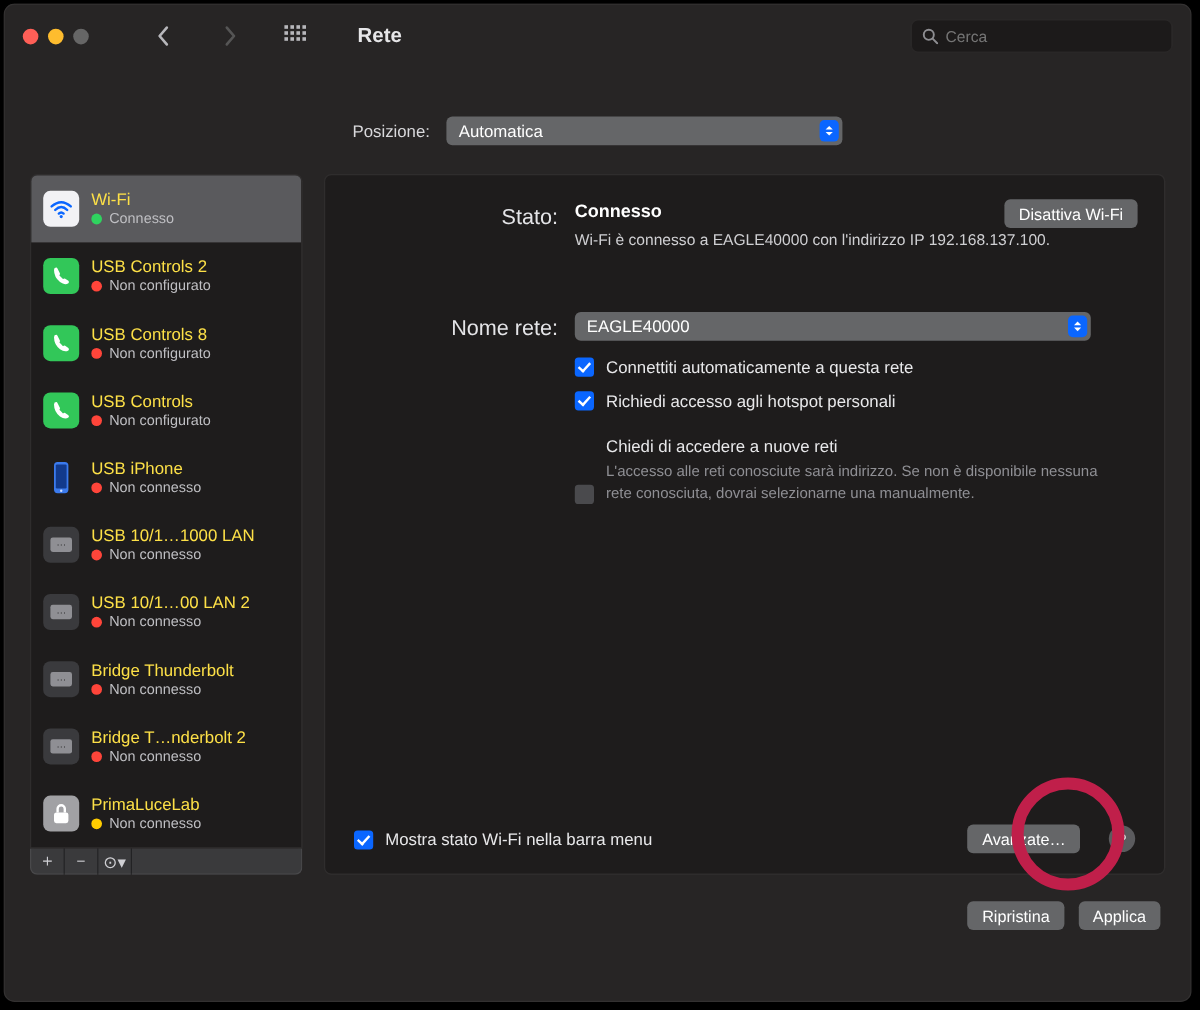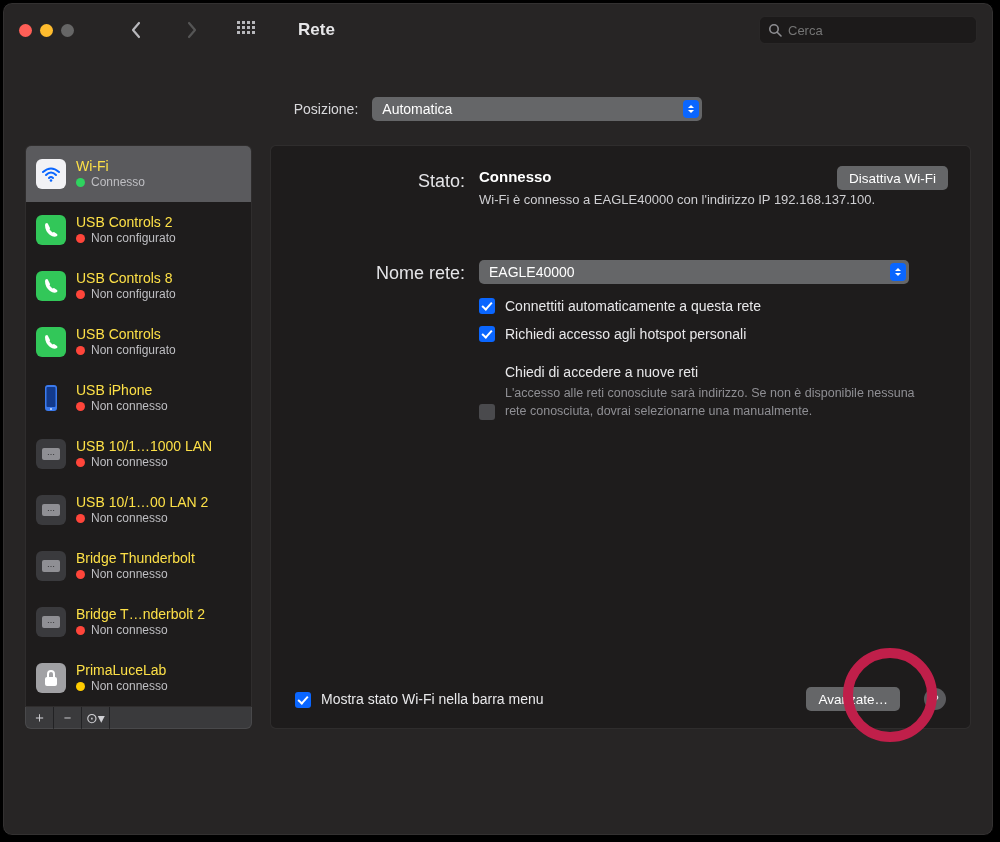--- a/index.html
+++ b/index.html
@@ -381,14 +381,18 @@
           <button class="btn">Avanzate…</button>
           <div class="help">?</div>
         </div>
       </div>
 
       <div class="redcircle"></div>
     </div>
 
   </div>
 
+  <div class="bottomrow">
+    <button class="btn">Ripristina</button>
+    <button class="btn">Applica</button>
+  </div>
 
 </div>
 
 </body></html>

